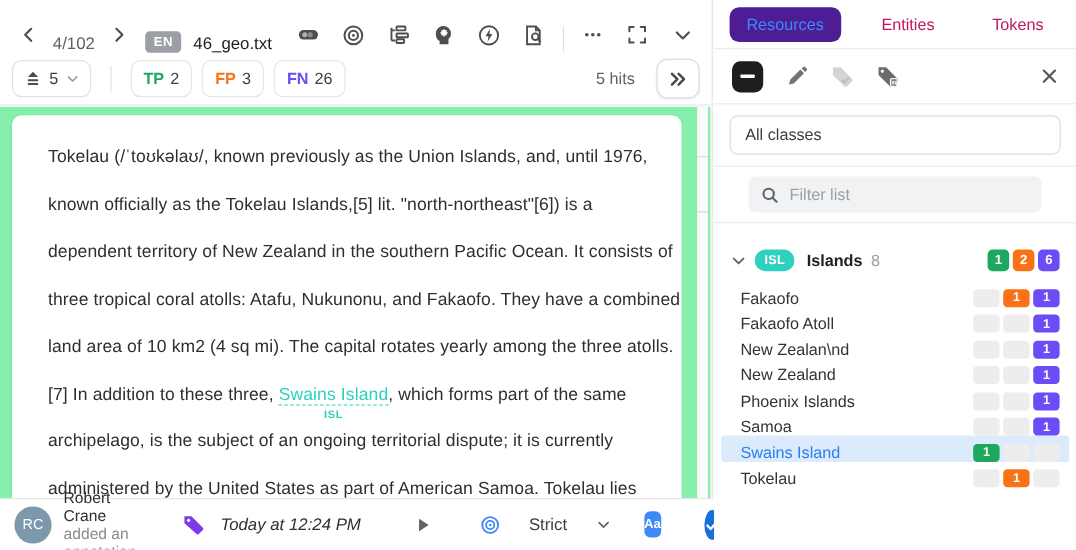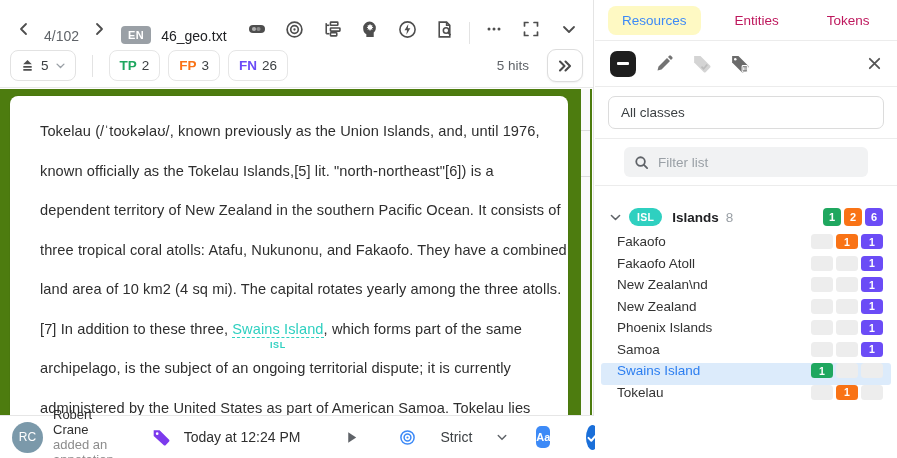--- a/index.html
+++ b/index.html
@@ -28,58 +28,58 @@
   .chip { height:31px; display:flex; align-items:center; gap:5px; padding:0 10px;
     border:1px solid #e6e6e6; border-radius:8px; font-size:13.5px; background:#fff; cursor:pointer; }
   .chip .lbl { font-weight:bold; }
   .lbl-tp { color:var(--green); } .lbl-fp { color:var(--orange); } .lbl-fn { color:var(--purple); }
   .chip .cnt { color:#3c4043; }
   .hits { margin-left:auto; color:#5f6368; font-size:13.5px; margin-right:10px; }
   .next-btn { width:36px; height:33px; border:1px solid #ddd; border-radius:9px; background:#fff;
     display:flex; align-items:center; justify-content:center; color:#4a4a4a;
     box-shadow:0 1px 2px rgba(0,0,0,.06); cursor:pointer; }
 
-  .content { position:absolute; top:89px; left:0; right:1px; bottom:43px; background:#4d7c0f; overflow:hidden; }
+  .content { position:absolute; top:89px; left:0; right:1px; bottom:43px; background:#86efac; overflow:hidden; }
   .doc-card { position:absolute; left:10px; top:7px; width:558px; height:402px; background:#fff;
     border-radius:8px; box-shadow:0 0 0 1px rgba(0,0,0,.03); }
   .doc-text { margin:16px 30px 0 30px; width:527px; font-size:14.6px; line-height:39.5px;
     color:#2e2e2e; letter-spacing:.1px; }
   .entity { color:var(--teal); border-bottom:1.2px dashed var(--teal); position:relative;
     white-space:nowrap; cursor:pointer; }
   .entity-label { position:absolute; top:19px; left:50%; transform:translateX(-50%);
     font-size:9px; line-height:10px; color:var(--teal); letter-spacing:.6px; font-weight:bold; }
   .scroll-strip { position:absolute; right:2px; top:0; bottom:0; width:9px; background:#fafafa; }
   .scroll-tick { position:absolute; right:0; width:9px; height:1px; background:#dcdcdc; }
 
   .footer { position:absolute; left:0; bottom:0; width:594px; height:43px; background:#fff;
     border-top:1px solid #e6e6e6; display:flex; align-items:center; padding:0 12px; gap:10px; }
   .avatar { width:31px; height:31px; border-radius:50%; background:var(--avatar-bg); color:#fff;
     font-size:12px; display:flex; align-items:center; justify-content:center; flex:none; }
   .annotation-text { width:160px; font-size:13px; line-height:15px; color:#8c8c8c; }
   .annotation-text .name { color:#2f2f2f; }
   .footer-tag { margin-left:28px; color:var(--tag-purple); display:flex; }
-  .time { font-size:14px; color:#2f2f2f; margin:0 14px 0 4px; white-space:nowrap; }
+  .time { font-size:14px; color:#2f2f2f; margin:0 14px 0 4px; white-space:nowrap;font-style:italic; }
   .fdiv { width:1px; height:28px; background:#e3e3e3; }
   .play-btn { color:#5f6368; display:flex; padding:0 10px; cursor:pointer; }
   .strict { display:flex; align-items:center; gap:24px; font-size:14px; color:#3c4043;
     padding:0 10px; cursor:pointer; }
   .strict .t-icon { color:var(--accent-blue); display:flex; }
   .strict .chev { color:#5f6368; display:flex; }
   .aa-btn { width:25px; height:22px; background:var(--accent-blue); border-radius:5px; color:#fff;
     font-size:11px; font-weight:bold; display:flex; align-items:center; justify-content:center;
     margin:0 8px; cursor:pointer; }
   .check-btn { width:25px; height:25px; border-radius:50%; background:var(--check-blue); color:#fff;
     display:flex; align-items:center; justify-content:center; margin-left:8px; cursor:pointer; }
 
   
   .right-panel { position:absolute; left:595px; top:0; width:302px; height:458px; background:#fff; }
   .tabs { height:41px; display:flex; align-items:center; padding:0 13px; gap:20px;
     border-bottom:1px solid #ececec; }
   .tab { font-size:13.5px; color:#be185d; padding:7px 14px; border-radius:8px; cursor:pointer; }
-  .tab.active { color:var(--accent-blue); background:#fef9c3; }
+  .tab.active { color:var(--accent-blue); background:#4c1d95; }
 
   .tools { height:46px; display:flex; align-items:center; padding:0 15px; gap:19px;
     border-bottom:1px solid #ececec; }
   .minus-btn { width:26px; height:26px; background:#1e1e1e; border-radius:7px;
     display:flex; align-items:center; justify-content:center; cursor:pointer; }
   .minus-bar { width:12px; height:2.5px; background:#fff; border-radius:1px; }
   .tool-pencil { color:#737373; display:flex; cursor:pointer; }
   .tool-tagcheck { color:#d4d4d4; display:flex; cursor:pointer; }
   .tool-tagdel { color:#6b6b6b; display:flex; cursor:pointer; }
   .tool-close { margin-left:auto; color:#555; display:flex; cursor:pointer; }
@@ -101,21 +101,21 @@
   .tree-row-group .tree-chev { color:#5f6368; }
   .isl-badge { background:var(--teal); color:#fff; font-size:10.5px; font-weight:bold;
     padding:3px 8px; border-radius:9px; letter-spacing:.3px; }
   .group-label { font-weight:bold; color:#202124; margin-left:3px; }
   .group-count { color:#9aa0a6; }
   .group-badges { margin-left:auto; display:flex; gap:3px; }
   .gbadge { min-width:18px; height:18px; padding:0 4px; border-radius:4px; color:#fff;
     font-size:11px; font-weight:bold; display:flex; align-items:center; justify-content:center; }
   .bg-green { background:var(--green); } .bg-orange { background:var(--orange); } .bg-purple { background:var(--purple); }
 
-  .list-row { display:flex; align-items:flex-start; height:21.5px; padding:0 8px 0 16px;
+  .list-row { display:flex; align-items:flex-end; height:21.5px; padding:0 8px 0 16px;
     color:#333; cursor:pointer; border-radius:3px; }
   .list-row.selected { background:#dcebfb; color:#2c7ef0; }
   .row-badges { margin-left:auto; display:flex; gap:3px; }
   .slot { width:22px; height:15px; border-radius:3.5px; background:#ededed; color:#fff;
     font-size:10.5px; font-weight:bold; display:flex; align-items:center; justify-content:center; }
   .slot.green { background:var(--green); } .slot.orange { background:var(--orange); } .slot.purple { background:var(--purple); }
 
   svg { display:block; }
 </style>
 </head>

